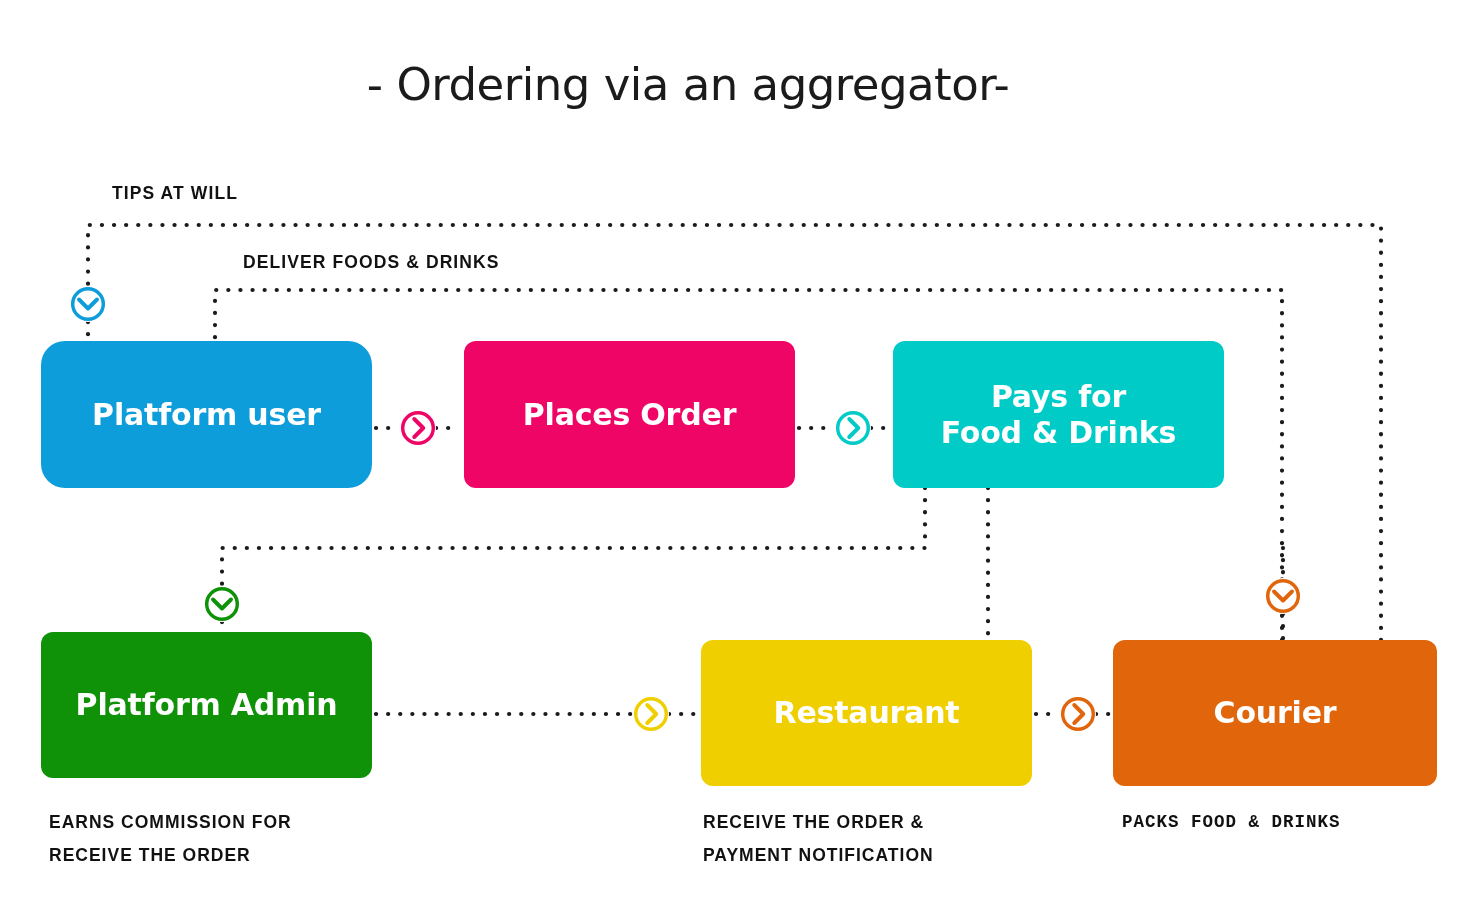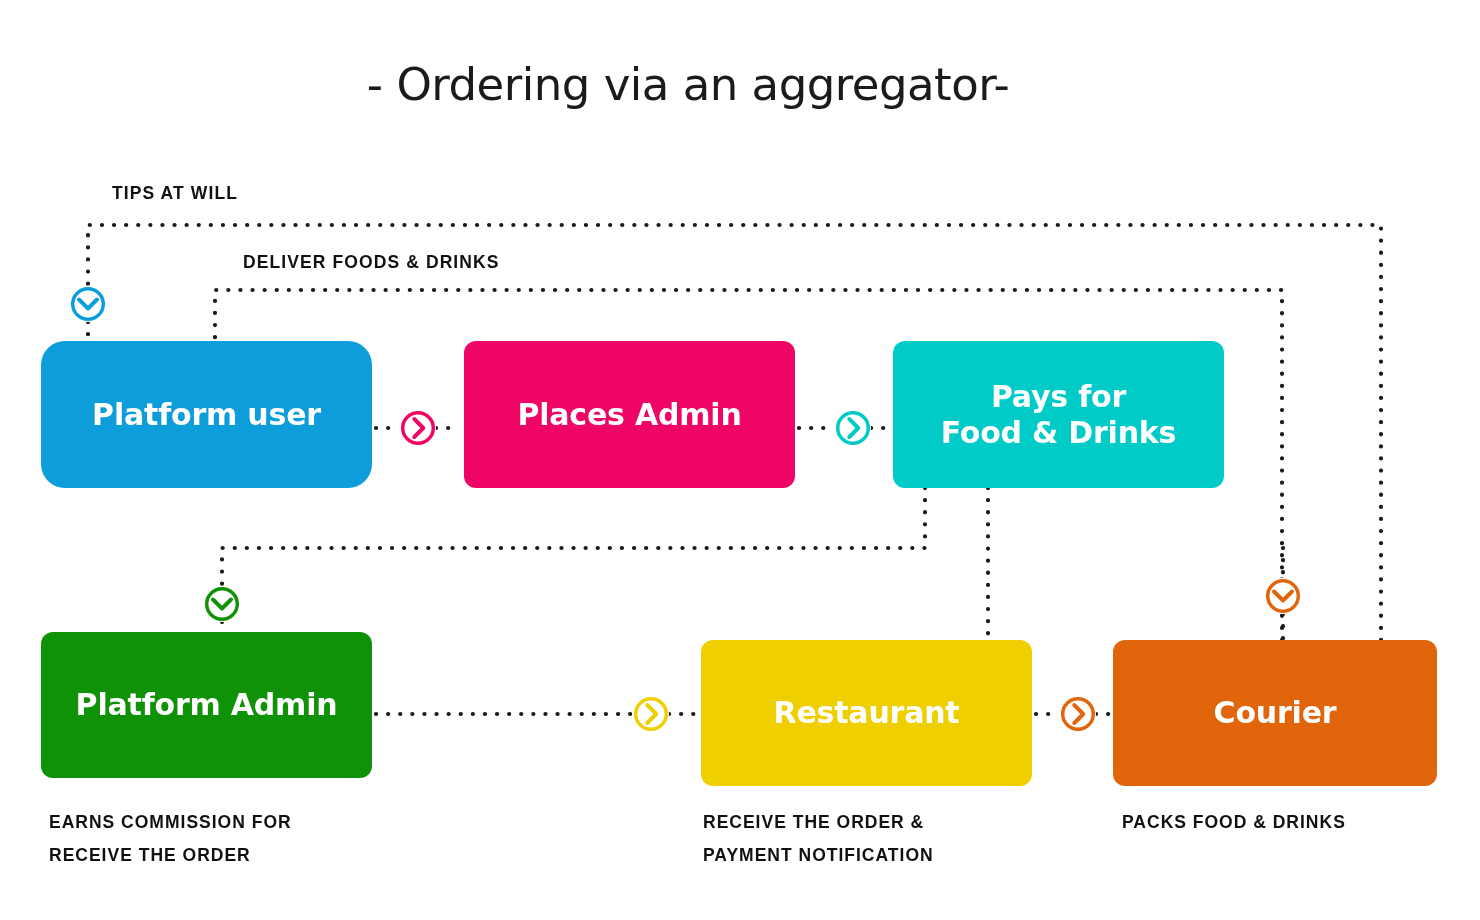--- a/index.html
+++ b/index.html
@@ -120,21 +120,21 @@
 
   <div class="title">- Ordering via an aggregator-</div>
 
   <div class="wire-label" id="wl-0" style="left: 112px; top: 183px;">TIPS AT WILL</div>
   <div class="wire-label" id="wl-1" style="left: 243px; top: 245px; margin-top: 7px;">DELIVER FOODS &amp; DRINKS</div>
 
   <div class="node" id="node-0" style="left: 41px; top: 341px; width: 331px; height: 147px; background: rgb(13, 157, 219); font-size: 30px; color: rgb(255, 255, 255); border-radius: 24px;">
     <span>Platform user</span>
   </div>
   <div class="node" id="node-1" style="left: 464px; top: 341px; width: 331px; height: 147px; background: rgb(239, 5, 102); font-size: 30px; color: rgb(255, 255, 255);">
-    <span>Places Admin</span>
+    <span>Places Order</span>
   </div>
   <div class="node" id="node-2" style="left: 893px; top: 341px; width: 331px; height: 147px; background: rgb(0, 203, 198); font-size: 30px; color: rgb(255, 255, 255);">
     <span>
         <div>Pays for</div>
         <div>Food &amp; Drinks</div>
       </span>
   </div>
   <div class="node" id="node-3" style="left: 41px; top: 632px; width: 331px; height: 146px; background: rgb(15, 146, 8); font-size: 30px; color: rgb(255, 255, 255);">
     <span>Platform Admin</span>
   </div>
@@ -146,21 +146,21 @@
   </div>
 
   <div class="caption" id="cap-0" style="left: 49px; top: 806px;">
       <div>EARNS COMMISSION FOR</div>
       <div>RECEIVE THE ORDER</div>
     </div>
   <div class="caption" id="cap-1" style="left: 703px; top: 806px;">
       <div>RECEIVE THE ORDER &amp;</div>
       <div>PAYMENT NOTIFICATION</div>
     </div>
-  <div class="caption" id="cap-2" style="left: 1122px; top: 806px;">
+  <div class="caption" id="cap-2" style="left: 1122px; top: 806px; font-family: Liberation Mono, monospace;">
       <div>PACKS FOOD &amp; DRINKS</div>
     </div>
 
   <div class="badge" id="badge-0" style="left: 70px; top: 286px; width: 36px; height: 36px;">
       <svg width="36" height="36" viewBox="0 0 24 24">
         <circle cx="12" cy="12" r="10.2" fill="#ffffff" stroke="#0d9ddb" stroke-width="2.3"></circle>
         <path d="M6 9 L12 15 L18 9" fill="none" stroke="#0d9ddb" stroke-width="2.6" stroke-linecap="round" stroke-linejoin="round"></path>
       </svg>
     </div>
   <div class="badge" id="badge-1" style="left: 400px; top: 410px; width: 36px; height: 36px;">

